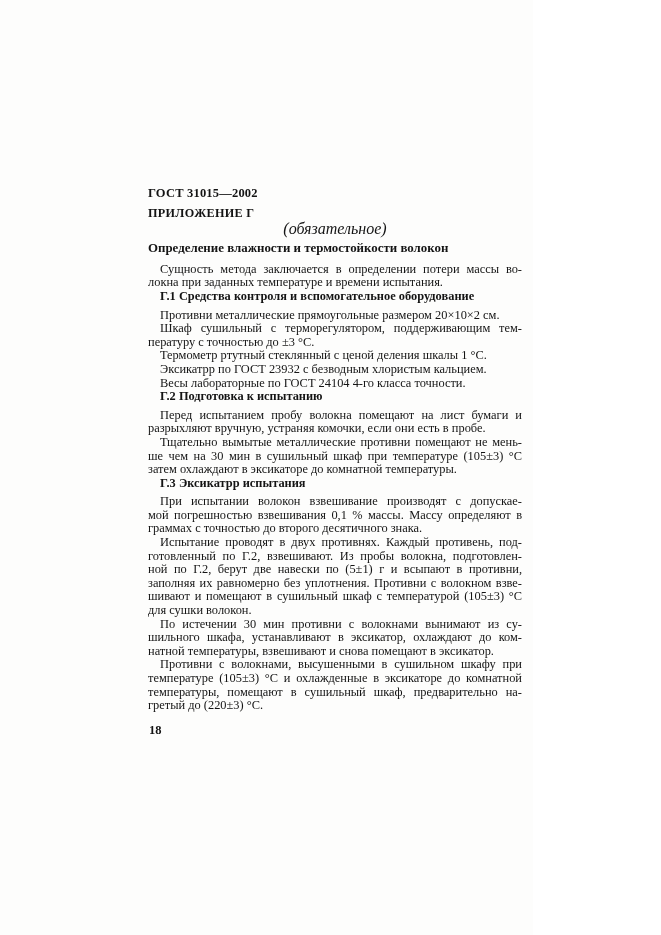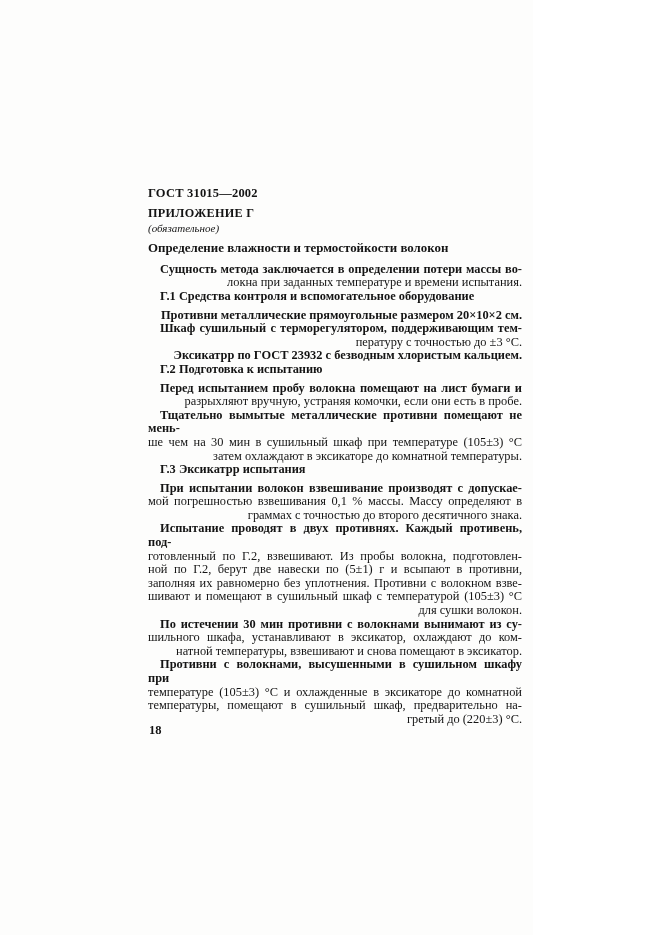--- a/index.html
+++ b/index.html
@@ -13,27 +13,27 @@
   }
   .doc-header{
     position:absolute;left:148px;top:186px;
     font-weight:bold;font-size:12.5px;letter-spacing:.2px;
   }
   .content{
     position:absolute;left:148px;top:207px;width:374px;
     font-size:12.4px;line-height:13.6px;
   }
   .appendix-label{text-align:left;font-weight:bold;font-size:12.2px;letter-spacing:.3px;}
-  .appendix-note{text-align:left;font-style:italic;font-size:11px;margin-top:1px;}
+  .appendix-note{text-align:center;font-style:italic;font-size:16px;margin-top:1px;}
   .doc-title{font-weight:bold;font-size:12.9px;margin-top:7px;margin-bottom:7px;}
   .section-heading{font-weight:bold;font-size:12.4px;text-indent:12px;margin-bottom:5px;}
   .para{margin:0;}
-  .para .line{text-align:right;white-space:normal;}
+  .para .line{text-align:left;white-space:normal;}
   .para .line.j{text-align:justify;text-align-last:justify;}
-  .para .line:first-child{text-indent:12px;font-weight:bold;}
+  .para .line:first-child{text-indent:12px;}
   .page-number{
     position:absolute;left:149px;top:723px;
     font-weight:bold;font-size:12.5px;
   }
 </style>
 </head>
 <body>
 
 <div class="page">
 
@@ -56,21 +56,27 @@
         <section>
           <div class="section-heading">Г.1 Средства контроля и вспомогательное оборудование</div>
           <div class="para">
             <div class="line">Противни металлические прямоугольные размером 20×10×2 см.</div>
           </div>
           <div class="para">
             <div class="line j">Шкаф сушильный с терморегулятором, поддерживающим тем-</div>
             <div class="line">пературу с точностью до ±3 °С.</div>
           </div>
           <div class="para">
+            <div class="line">Термометр ртутный стеклянный с ценой деления шкалы 1 °С.</div>
+          </div>
+          <div class="para">
             <div class="line">Эксикатрр по ГОСТ 23932 с безводным хлористым кальцием.</div>
+          </div>
+          <div class="para">
+            <div class="line">Весы лабораторные по ГОСТ 24104 4-го класса точности.</div>
           </div>
         </section>
         <section>
           <div class="section-heading">Г.2 Подготовка к испытанию</div>
           <div class="para">
             <div class="line j">Перед испытанием пробу волокна помещают на лист бумаги и</div>
             <div class="line">разрыхляют вручную, устраняя комочки, если они есть в пробе.</div>
           </div>
           <div class="para">
             <div class="line j">Тщательно вымытые металлические противни помещают не мень-</div>

